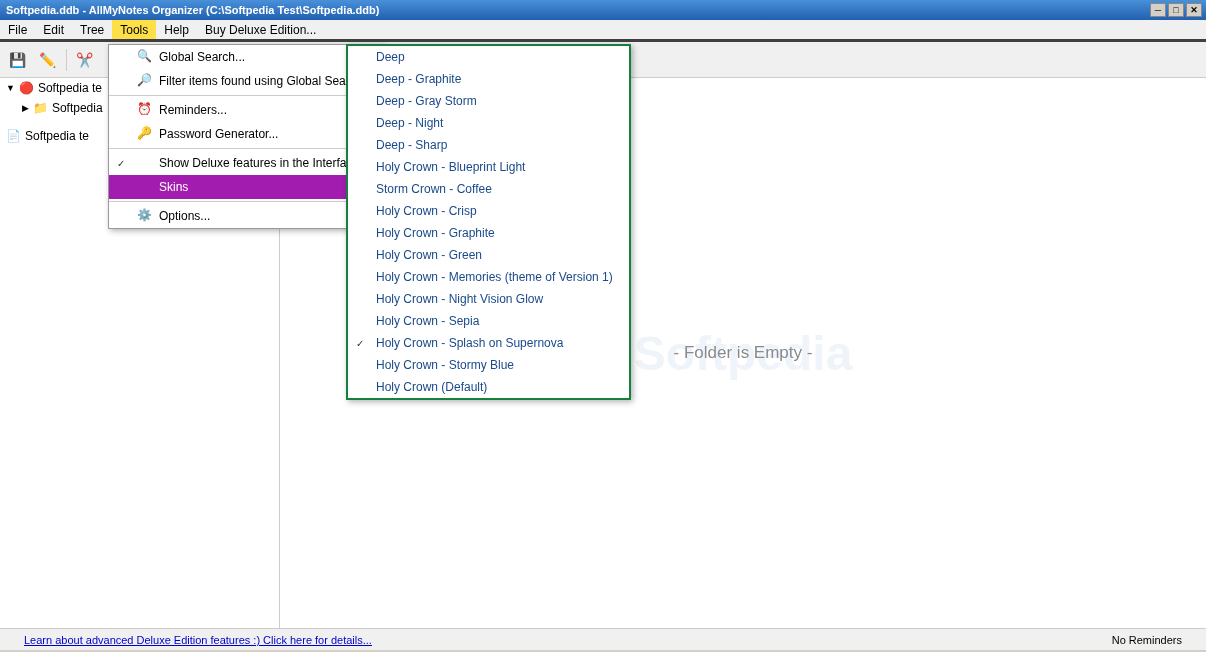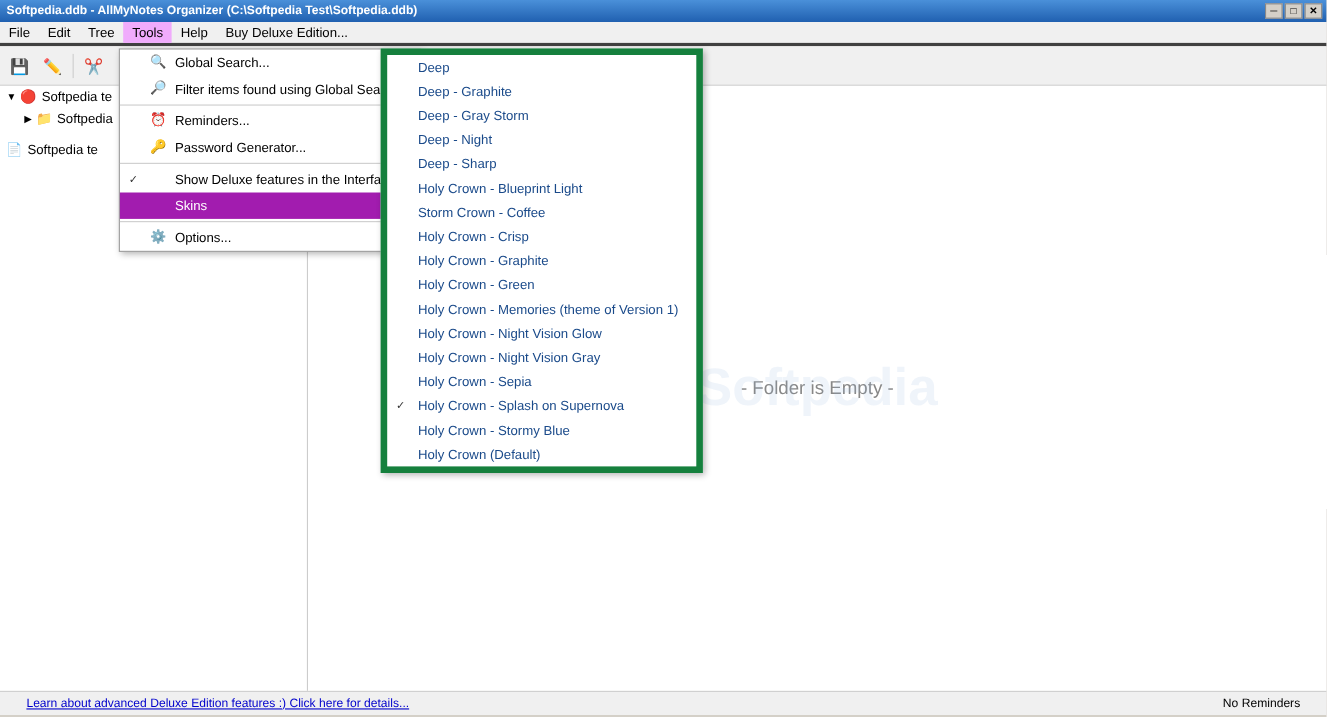--- a/index.html
+++ b/index.html
@@ -35,21 +35,21 @@
       border-bottom: 3px solid #404040;
     }
     .menu-item {
       padding: 2px 8px;
       cursor: pointer;
       height: 100%;
       display: flex;
       align-items: center;
       font-size: 12px;
     }
-    .menu-item.active { background: #f0abfc; }
+    .menu-item.active { background: #fde047; }
 
     
     .toolbar {
       background: #f0f0f0;
       height: 36px;
       display: flex;
       align-items: center;
       padding: 0 4px;
       border-bottom: 1px solid #ccc;
       gap: 2px;
@@ -143,21 +143,21 @@
       display: inline-block;
     }
     .checkmark { font-size: 10px; color: #333; position: absolute; left: 8px; }
 
     
     .skins-submenu {
       position: absolute;
       top: 44px;
       left: 346px;
       background: white;
-      border: 6px solid #15803d;
+      border: 2px solid #15803d;
       box-shadow: 2px 2px 6px rgba(0,0,0,0.3);
       min-width: 250px;
       z-index: 300;
     }
     .skin-item {
       padding: 4px 16px 4px 28px;
       cursor: pointer;
       font-size: 12px;
       color: #1a4a8a;
       position: relative;
@@ -300,23 +300,20 @@
   <div class="skin-item">
       <span>Holy Crown - Green</span>
     </div>
   <div class="skin-item">
       <span>Holy Crown - Memories (theme of Version 1)</span>
     </div>
   <div class="skin-item">
       <span>Holy Crown - Night Vision Glow</span>
     </div>
   <div class="skin-item">
-      <span>Holy Crown - Night Vision Gray</span>
-    </div>
-  <div class="skin-item">
       <span>Holy Crown - Sepia</span>
     </div>
   <div class="skin-item current">
     <span class="check">✓</span>
     <span>Holy Crown - Splash on Supernova</span>
   </div>
   <div class="skin-item">
       <span>Holy Crown - Stormy Blue</span>
     </div>
   <div class="skin-item">

